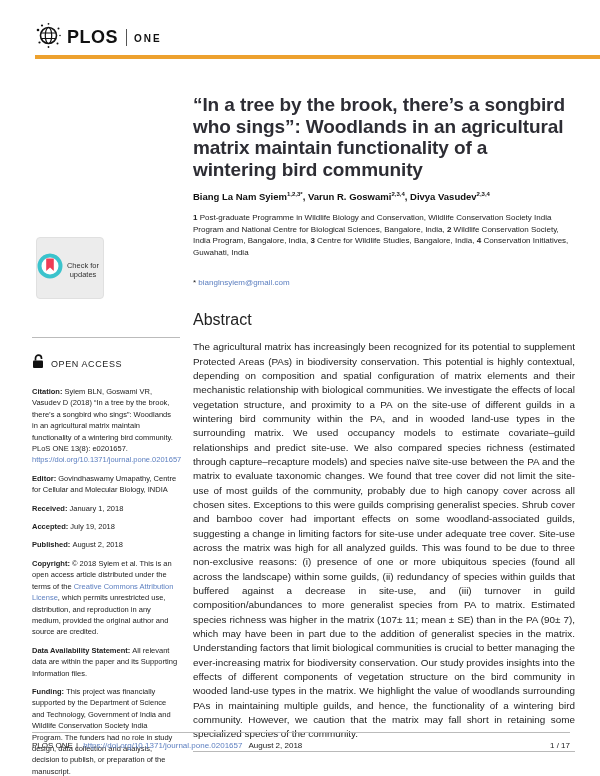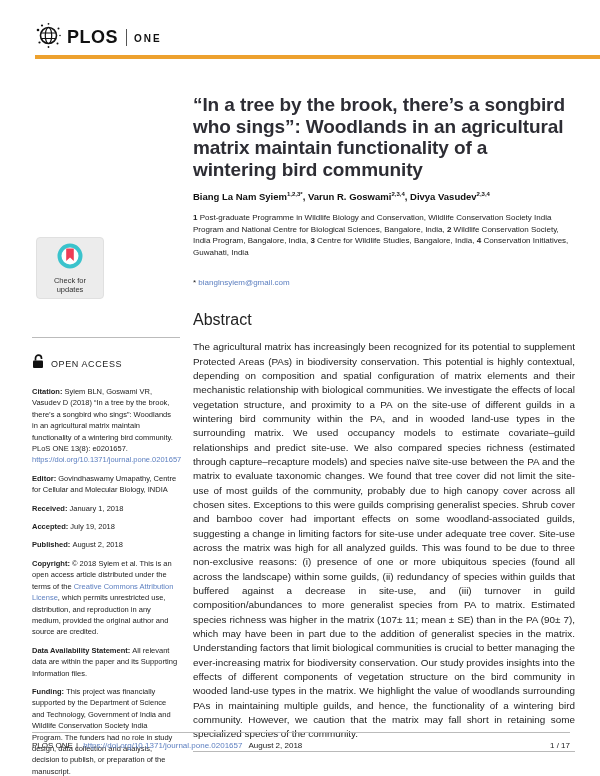--- a/index.html
+++ b/index.html
@@ -22,21 +22,21 @@
 
   
   .content { display: flex; padding-left: 32px; margin-top: 28px; }
   .sidebar { width: 150px; flex-shrink: 0; }
   .main { width: 382px; margin-left: 11px; }
 
   
   .badge {
     width: 68px; height: 62px; margin: 150px 0 0 4px;
     background: #ececec; border: 1px solid #e0e0e0; border-radius: 4px;
-    display: flex; flex-direction: column; align-items: center; justify-content: center;
+    display: flex; flex-direction: row; align-items: center; justify-content: center;
     cursor: pointer;
   }
   .badge-label { font-size: 7.5px; color: #333; text-align: center; line-height: 9px; margin-top: 3px; width: 48px; }
   .side-divider { height: 1px; background: #bbbbbb; margin: 38px 2px 16px 0; }
   .open-access { display: flex; align-items: center; margin-bottom: 13px; text-align: right; }
   .open-access-label { font-size: 9px; letter-spacing: 0.6px; color: #222; margin-left: 6px; font-weight: 400; }
   .side-entry { font-size: 7.5px; line-height: 11.4px; color: #222; margin-bottom: 7px; padding-right: 4px; }
   .side-entry b { font-weight: 700; }
   a.link { color: #5c7fc0; text-decoration: none; cursor: pointer; }
 

